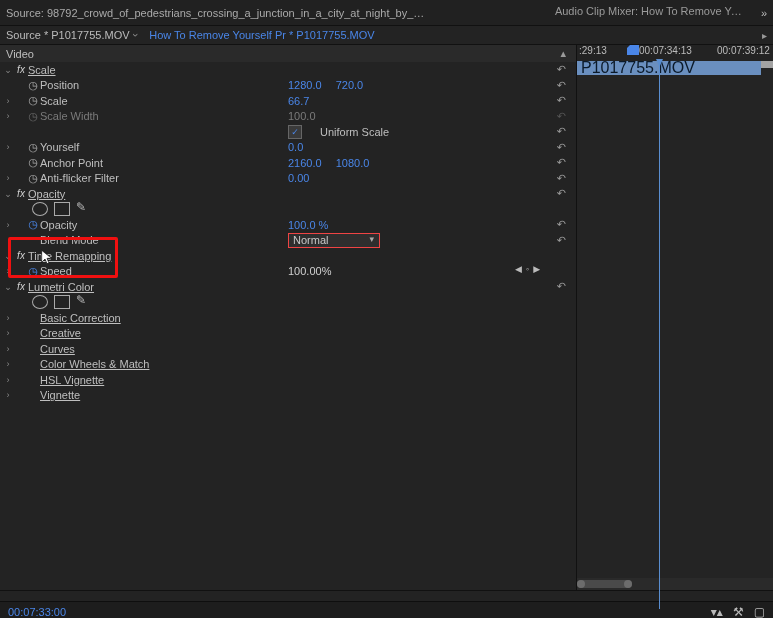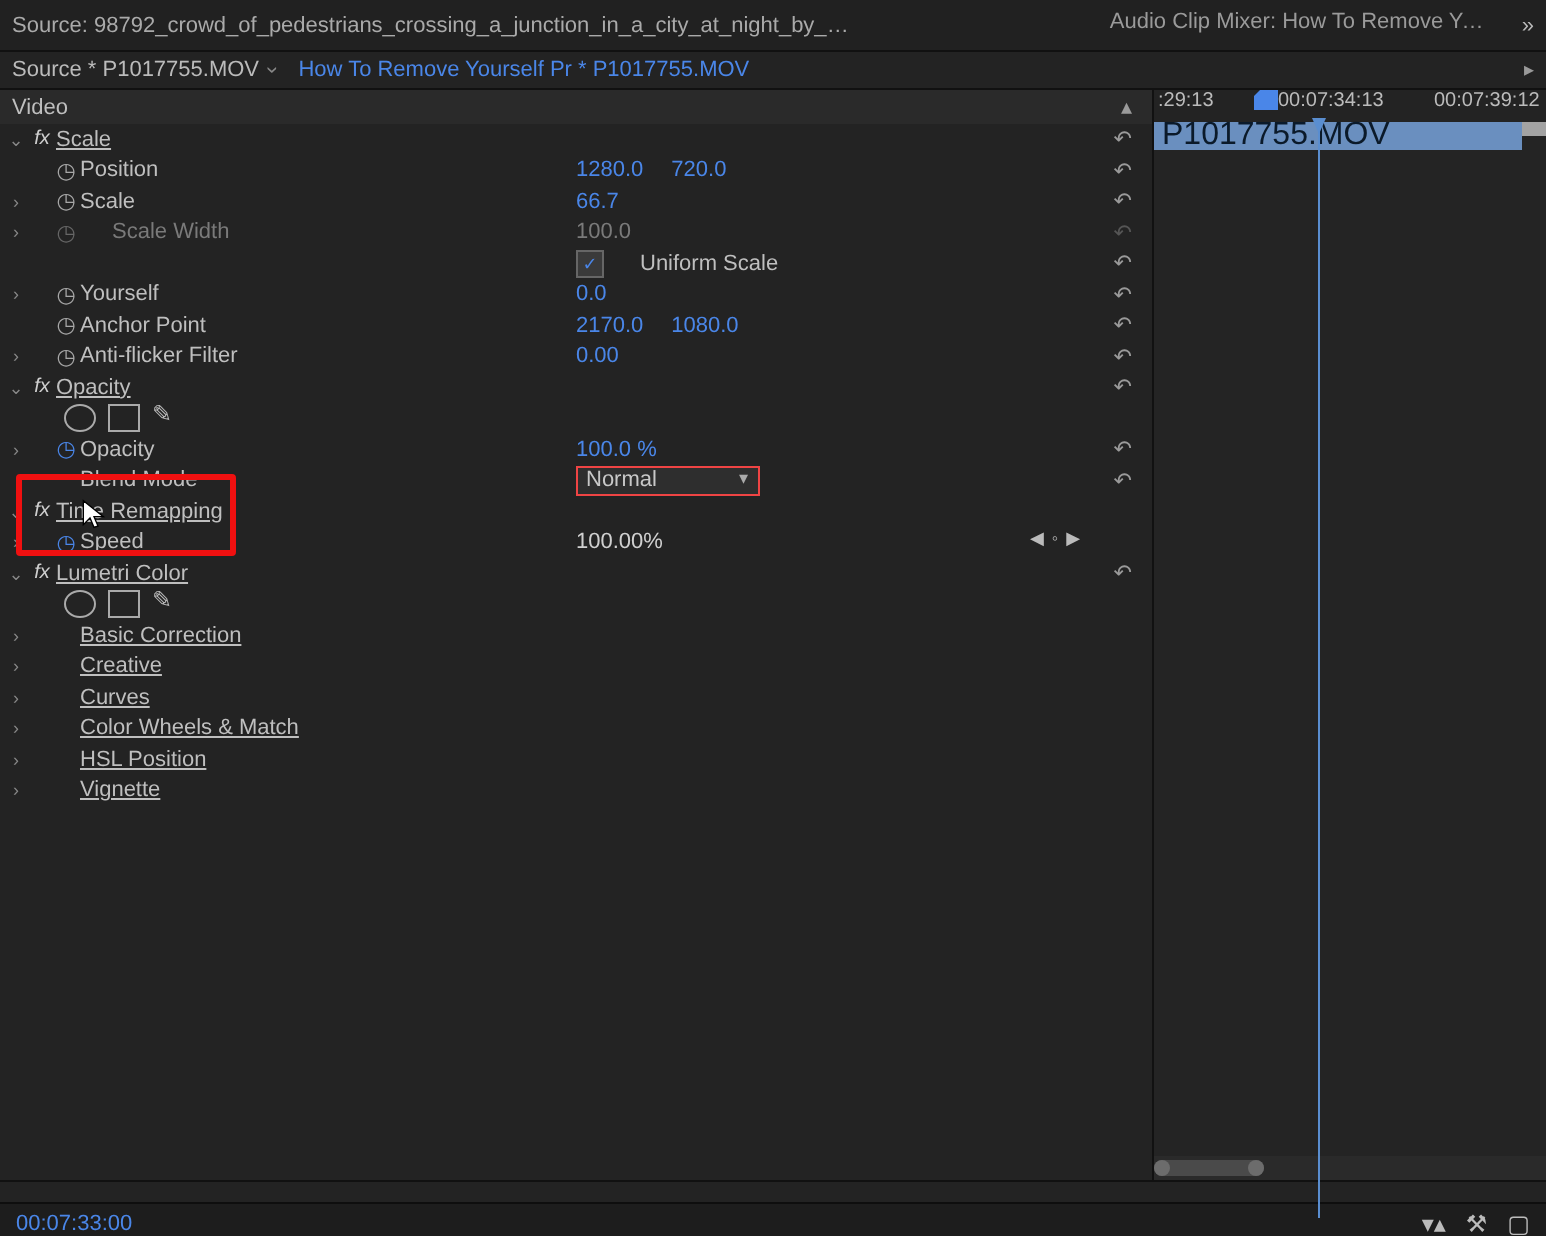--- a/index.html
+++ b/index.html
@@ -80,21 +80,21 @@
   }
   .vlabel {
     background: #2a2a2a;
     height: 17px;
   }
   .twist { width: 12px; text-align: center; color: #888; font-size: 9px; cursor: pointer; }
   .fx { width: 14px; text-align: center; color: #cfcfcf; font-style: italic; font-size: 10px; }
   .stop { width: 14px; text-align: center; color: #a8a8a8; font-size: 11px; }
   .stop.blue { color: #4a86e8; }
   .lbl { flex: 0 0 auto; color: #bfbfbf; }
-  .lbl.dim { color: #7a7a7a; margin-left: 16px; }
+  .lbl.dim { color: #7a7a7a; }
   .valarea {
     position: absolute;
     left: 288px;
     display: flex;
     gap: 14px;
   }
   .val { color: #4a86e8; cursor: ew-resize; }
   .val.dim { color: #7a7a7a; }
   .val.white { color: #d0d0d0; }
   .reset {
@@ -353,21 +353,21 @@
           <span class="val">0.0</span>
         </span>
       <span class="reset">↶</span>
     </div>
     <div class="row">
       <span class="twist"></span>
         <span class="twist"></span>
       <span class="stop">◷</span>
       <span class="lbl">Anchor Point</span>
       <span class="valarea">
-        <span class="val">2170.0</span>
+        <span class="val">2160.0</span>
         <span class="val">1080.0</span>
       </span>
       <span class="reset">↶</span>
     </div>
     <div class="row">
       <span class="twist">›</span>
         <span class="twist"></span>
       <span class="stop">◷</span>
       <span class="lbl">Anti-flicker Filter</span>
       <span class="valarea">
@@ -468,21 +468,21 @@
     <div class="row">
       <span class="twist">›</span>
         <span class="twist"></span>
         <span style="width:14px"></span>
       <span class="lbl underline">Color Wheels &amp; Match</span>
     </div>
     <div class="row">
       <span class="twist">›</span>
         <span class="twist"></span>
         <span style="width:14px"></span>
-      <span class="lbl underline">HSL Position</span>
+      <span class="lbl underline">HSL Vignette</span>
     </div>
     <div class="row">
       <span class="twist">›</span>
         <span class="twist"></span>
         <span style="width:14px"></span>
       <span class="lbl underline">Vignette</span>
     </div>
 
     <div class="highlight-box"></div>
     <div class="cursor">

